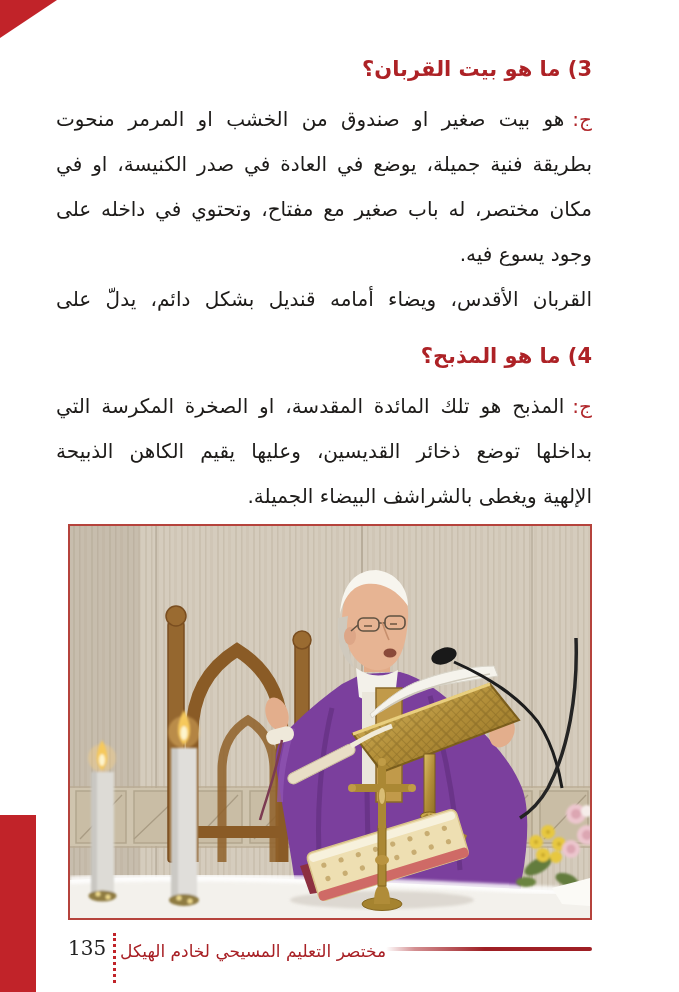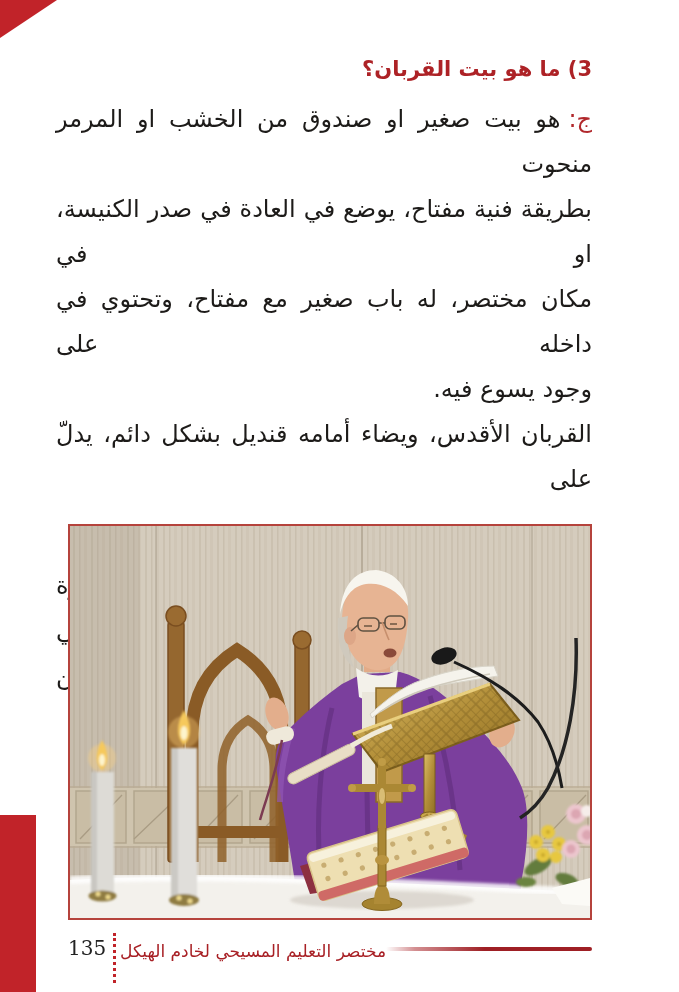--- a/index.html
+++ b/index.html
@@ -6,21 +6,21 @@
   .page{position:relative;width:679px;height:992px;background:#ffffff;overflow:hidden;
         font-family:"DejaVu Sans",sans-serif;}
   
   .corner-triangle{position:absolute;top:0;left:0;width:0;height:0;
         border-top:38px solid #c12329;border-right:57px solid transparent;}
   .left-bar{position:absolute;left:0;top:815px;width:36px;height:177px;background:#c12329;}
   
   .content{position:absolute;top:54px;left:56px;right:87px;direction:rtl;}
   .q-heading{margin:0 0 13px 0;font-size:21px;line-height:30px;font-weight:bold;color:#ad2226;}
   .q-heading.second{margin-top:19px;}
-  .ans-line{font-size:24px;line-height:45px;color:#1d1b19;text-align:justify;text-align-last:justify;}
+  .ans-line{font-size:20px;line-height:45px;color:#1d1b19;text-align:justify;text-align-last:justify;}
   .ans-line.final{text-align-last:right;}
   .ans-prefix{color:#b1282c;margin-left:8px;}
   
   .photo-frame{position:absolute;left:68px;top:524px;width:524px;height:396px;
         border:2px solid #b5433c;box-sizing:border-box;background:#d5ccbd;}
   .photo-frame svg{display:block;}
   
   .page-number{position:absolute;left:68px;top:936px;font-family:"DejaVu Serif",serif;
         font-size:20px;color:#222;}
   .footer-dots{position:absolute;left:113px;top:933px;height:50px;width:0;
@@ -34,21 +34,21 @@
 <body>
 
 <div class="page">
 
   <div class="corner-triangle"></div>
   <div class="left-bar"></div>
 
   <div class="content">
     <h3 class="q-heading">3) ما هو بيت القربان؟</h3>
     <div class="ans-line"><span class="ans-prefix">ج:</span><span>هو بيت صغير او صندوق من الخشب او المرمر منحوت</span></div>
-    <div class="ans-line">بطريقة فنية مفتاح، يوضع في العادة في صدر الكنيسة، او في</div>
+    <div class="ans-line">بطريقة فنية جميلة، يوضع في العادة في صدر الكنيسة، او في</div>
     <div class="ans-line">مكان مختصر، له باب صغير مع مفتاح، وتحتوي في داخله على</div>
     <div class="ans-line final">وجود يسوع فيه.</div>
     <div class="ans-line">القربان الأقدس، ويضاء أمامه قنديل بشكل دائم، يدلّ على</div>
 
     <h3 class="q-heading second">4) ما هو المذبح؟</h3>
     <div class="ans-line"><span class="ans-prefix">ج:</span><span>المذبح هو تلك المائدة المقدسة، او الصخرة المكرسة التي</span></div>
     <div class="ans-line">بداخلها توضع ذخائر القديسين، وعليها يقيم الكاهن الذبيحة</div>
     <div class="ans-line final">الإلهية ويغطى بالشراشف البيضاء الجميلة.</div>
   </div>
 

